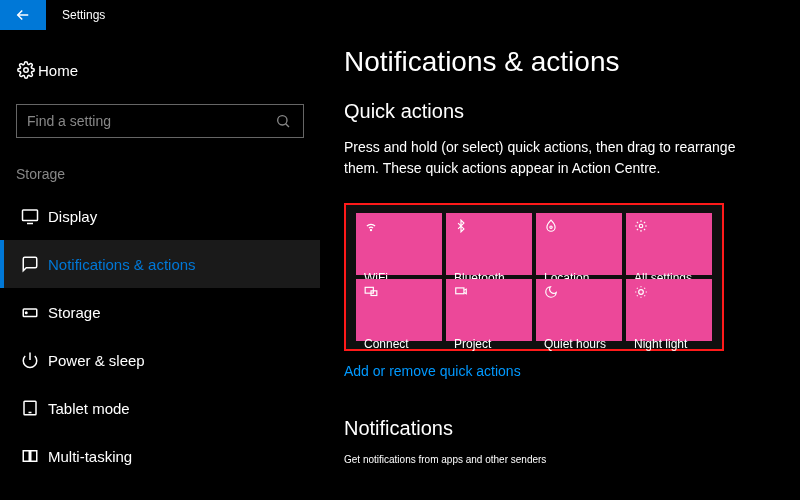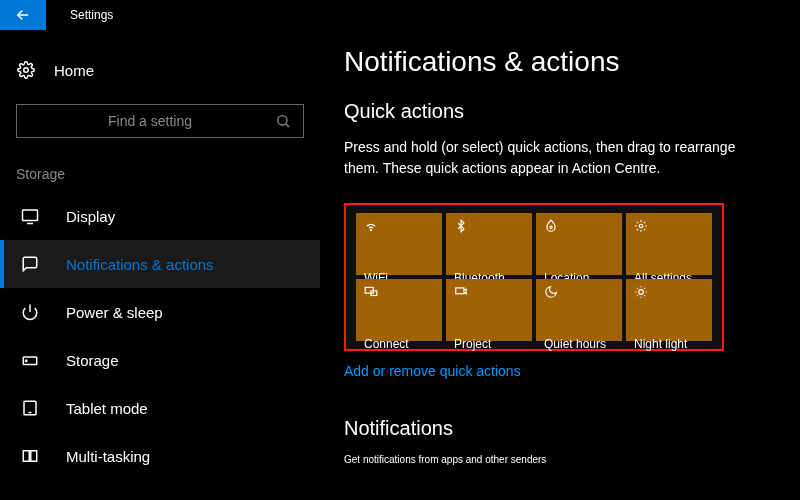--- a/index.html
+++ b/index.html
@@ -19,64 +19,63 @@
   }
   .back-btn {
     width: 46px;
     height: 30px;
     background: #0078d7;
     display: flex;
     align-items: center;
     justify-content: center;
   }
   .titlebar-title {
-    margin-left: 24px;
+    margin-left: 16px;
     font-size: 12px;
     color: #fff;
   }
   .body-flex { display: flex; height: calc(100% - 30px); }
   .sidebar {
     width: 320px;
     padding: 20px 0 0 0;
   }
   .home-row {
     display: flex; align-items: center;
     padding: 10px 16px;
-    gap: 18px;
+    gap: 2px;
     font-size: 15px;
     text-align: center;
   }
   .search-box {
     margin: 14px 16px 18px 16px;
     border: 1px solid #666;
     height: 34px;
     display: flex; align-items: center;
     padding: 0 10px;
     background: #000;
   }
   .search-input {
     flex: 1;
     background: transparent;
     border: none;
     color: #888;
     font-size: 14px;
     outline: none;
-    text-align: center;
   }
   .search-input::placeholder { color: #888; }
   .section-label {
     color: #888;
     padding: 10px 16px 10px 16px;
     font-size: 14px;
   }
   .nav-item {
     display: flex; align-items: center;
     height: 48px;
     padding: 0 16px;
-    gap: 26px;
+    gap: 8px;
     font-size: 15px;
     color: #fff;
     border-left: 4px solid transparent;
   }
   .nav-item.active {
     background: #1a1a1a;
     border-left: 4px solid #0078d7;
     color: #0078d7;
   }
   .nav-item.active .icon { color: #fff; }
@@ -101,21 +100,21 @@
     background: #0f0f0f;
     margin-bottom: 12px;
   }
   .qa-grid {
     display: grid;
     grid-template-columns: repeat(4, 86px);
     grid-auto-rows: 62px;
     gap: 4px;
   }
   .qa-tile {
-    background: #a16207;
+    background: #ec4899;
     padding: 6px 8px;
     display: flex;
     flex-direction: column;
     justify-content: space-between;
     font-size: 12px;
     gap: 36px;
   }
   .qa-tile .tile-icon { font-size: 14px; color: #fff; height: 16px;}
   .link { color: #0099ff; font-size: 14px; margin-bottom: 38px; display: block;}
   .sub-desc { color: #fff; font-size: 10px; }
@@ -174,35 +173,35 @@
         <svg width="18" height="18" viewBox="0 0 24 24" fill="none" stroke="#fff" stroke-width="2">
             <path d="M21 15a2 2 0 0 1-2 2H7l-4 4V5a2 2 0 0 1 2-2h14a2 2 0 0 1 2 2z"></path>
           </svg>
       </span>
       <span>Notifications &amp; actions</span>
     </div>
 
     <div class="nav-item">
       <span class="icon">
         <svg width="18" height="18" viewBox="0 0 24 24" fill="none" stroke="#fff" stroke-width="2">
+            <rect x="3" y="8" width="18" height="10" rx="1"></rect>
+            <circle cx="7" cy="13" r="1" fill="#fff"></circle>
+          </svg>
+      </span>
+      <span>Storage</span>
+    </div>
+
+    <div class="nav-item">
+      <span class="icon">
+        <svg width="18" height="18" viewBox="0 0 24 24" fill="none" stroke="#fff" stroke-width="2">
             <path d="M18.4 6.6a9 9 0 1 1-12.8 0"></path>
             <path d="M12 2v10"></path>
           </svg>
       </span>
       <span>Power &amp; sleep</span>
-    </div>
-
-    <div class="nav-item">
-      <span class="icon">
-        <svg width="18" height="18" viewBox="0 0 24 24" fill="none" stroke="#fff" stroke-width="2">
-            <rect x="3" y="8" width="18" height="10" rx="1"></rect>
-            <circle cx="7" cy="13" r="1" fill="#fff"></circle>
-          </svg>
-      </span>
-      <span>Storage</span>
     </div>
 
     <div class="nav-item">
       <span class="icon">
         <svg width="18" height="18" viewBox="0 0 24 24" fill="none" stroke="#fff" stroke-width="2">
             <rect x="4" y="3" width="16" height="18" rx="1"></rect>
             <path d="M10 18h4"></path>
           </svg>
       </span>
       <span>Tablet mode</span>

